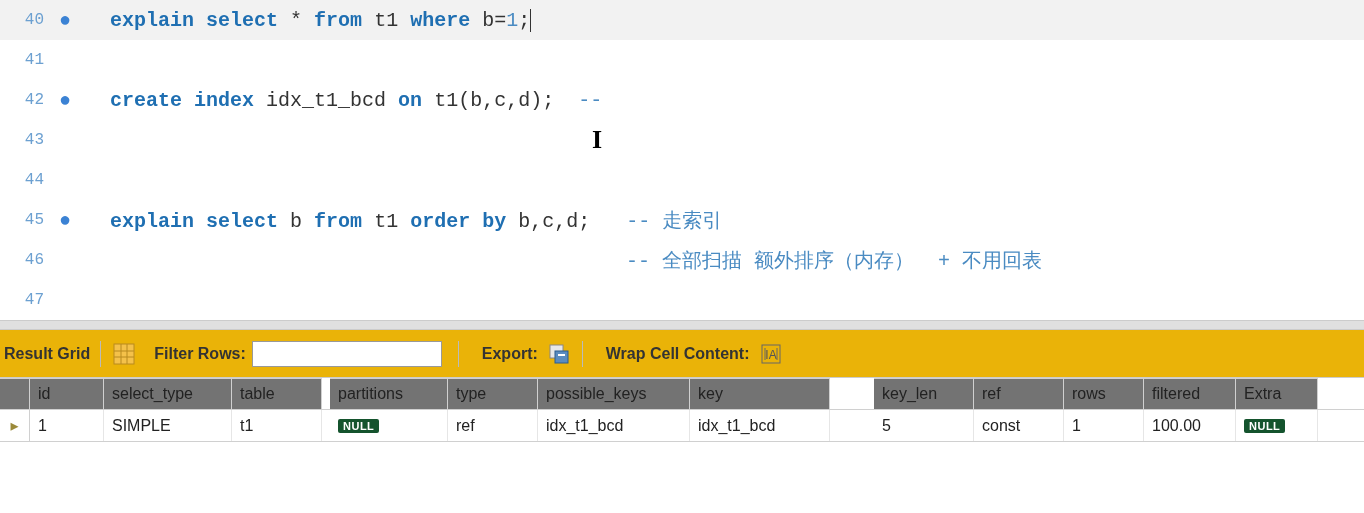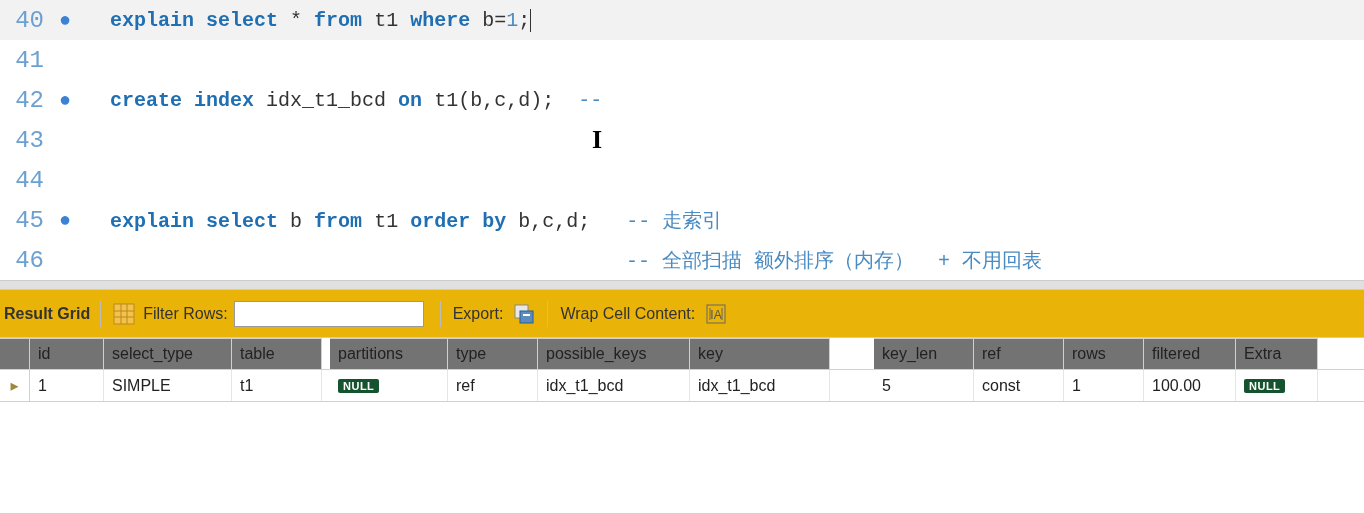--- a/index.html
+++ b/index.html
@@ -23,21 +23,21 @@
     font-size: 20px;
   }
   .code-line.highlighted {
     background: #f2f2f2;
   }
   .gutter {
     width: 50px;
     text-align: right;
     color: #6ca0d1;
     padding-right: 6px;
-    font-size: 24px;
+    font-size: 16px;
     flex-shrink: 0;
   }
   .bullet {
     width: 30px;
     text-align: center;
     color: #3b82d4;
     font-size: 20px;
     flex-shrink: 0;
   }
   .indent {
@@ -93,21 +93,21 @@
   }
   .rt-icon {
     width: 22px;
     height: 22px;
     margin: 0 4px;
     display: inline-flex;
     align-items: center;
     justify-content: center;
   }
   .rt-icon svg { width: 22px; height: 22px; }
-  .rt-text { margin: 0 6px 0 4px; }
+  .rt-text { margin: 0 6px 0 15px; font-weight: bold; }
   .rt-input {
     width: 190px;
     height: 26px;
     border: 1px solid #999;
     background: #fff;
     margin-right: 8px;
     font-size: 14px;
     padding: 0 4px;
   }
   .grid {
@@ -204,20 +204,26 @@
       <div class="gutter">45</div>
       <div class="bullet">●</div>
       <div class="indent"></div>
       <div class="code-content"><span class="kw">explain</span><span> </span><span class="kw">select</span><span> </span><span class="ident">b</span><span> </span><span class="kw">from</span><span> </span><span class="ident">t1</span><span> </span><span class="kw">order by</span><span> </span><span class="ident">b</span><span class="op">,</span><span class="ident">c</span><span class="op">,</span><span class="ident">d</span><span class="op">;</span><span>   </span><span class="cmt">-- 走索引</span></div>
     </div>
     <div class="code-line">
       <div class="gutter">46</div>
       <div class="bullet"></div>
       <div class="indent"></div>
       <div class="code-content"><span>                                           </span><span class="cmt">-- 全部扫描 额外排序（内存）  + 不用回表</span></div>
+    </div>
+    <div class="code-line">
+      <div class="gutter">47</div>
+      <div class="bullet"></div>
+      <div class="indent"></div>
+      <div class="code-content"></div>
     </div>
   </div>
 
 <div class="divider"></div>
 
 <div class="result-toolbar">
   <span class="rt-label">Result Grid</span>
   <span class="rt-sep"></span>
   <span class="rt-icon">
     <svg viewBox="0 0 22 22">

